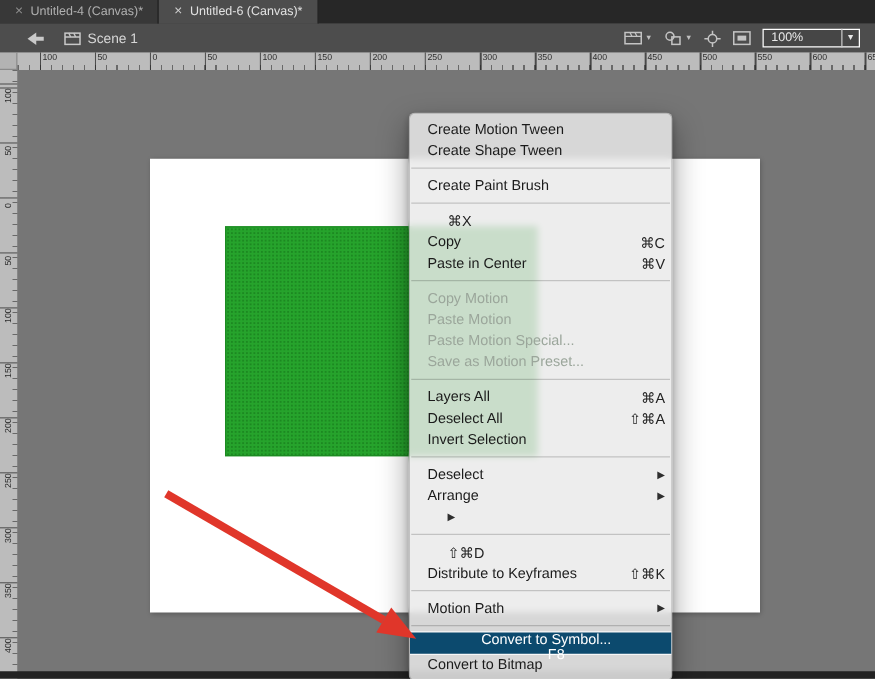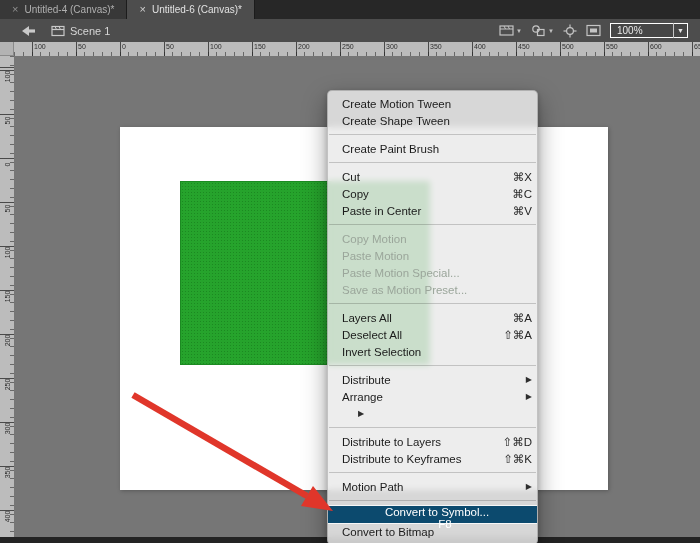--- a/index.html
+++ b/index.html
@@ -204,21 +204,20 @@
       </div>
       <div class="menu-item">
         <span class="mi-label">Create Shape Tween</span>
       </div>
       <div class="menu-sep"></div>
       <div class="menu-item">
         <span class="mi-label">Create Paint Brush</span>
       </div>
       <div class="menu-sep"></div>
       <div class="menu-item">
-        <span class="mi-label">Cut</span>
         <span class="mi-short">⌘X</span>
       </div>
       <div class="menu-item">
         <span class="mi-label">Copy</span>
         <span class="mi-short">⌘C</span>
       </div>
       <div class="menu-item">
         <span class="mi-label">Paste in Center</span>
         <span class="mi-short">⌘V</span>
       </div>
@@ -242,33 +241,32 @@
       </div>
       <div class="menu-item">
         <span class="mi-label">Deselect All</span>
         <span class="mi-short">⇧⌘A</span>
       </div>
       <div class="menu-item">
         <span class="mi-label">Invert Selection</span>
       </div>
       <div class="menu-sep"></div>
       <div class="menu-item">
-        <span class="mi-label">Distribute</span>
+        <span class="mi-label">Deselect</span>
         <span class="mi-arrow">▶</span>
       </div>
       <div class="menu-item">
         <span class="mi-label">Arrange</span>
         <span class="mi-arrow">▶</span>
       </div>
       <div class="menu-item">
         <span class="mi-arrow">▶</span>
       </div>
       <div class="menu-sep"></div>
       <div class="menu-item">
-        <span class="mi-label">Distribute to Layers</span>
         <span class="mi-short">⇧⌘D</span>
       </div>
       <div class="menu-item">
         <span class="mi-label">Distribute to Keyframes</span>
         <span class="mi-short">⇧⌘K</span>
       </div>
       <div class="menu-sep"></div>
       <div class="menu-item">
         <span class="mi-label">Motion Path</span>
         <span class="mi-arrow">▶</span>

